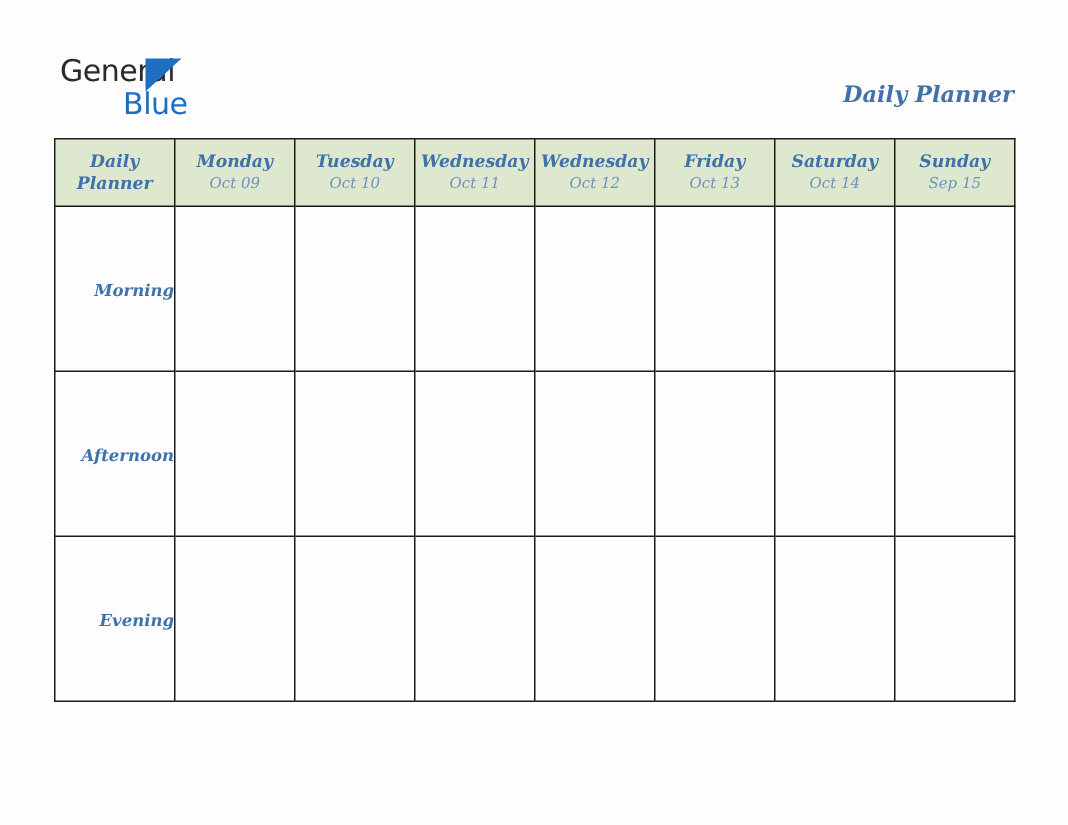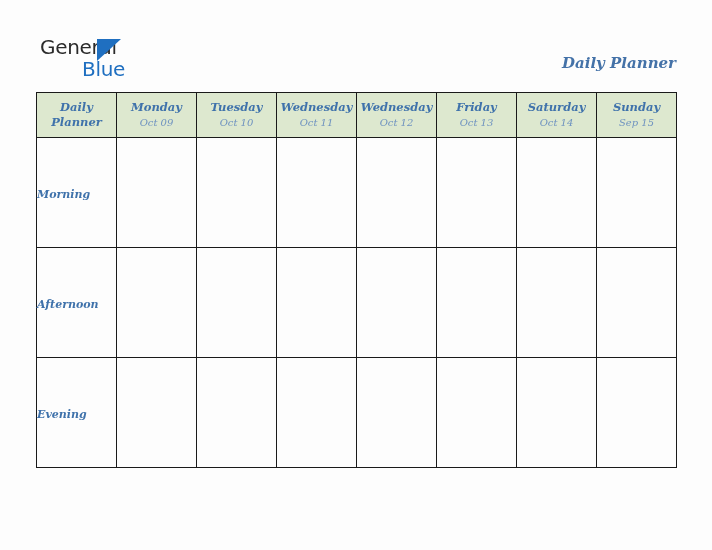--- a/index.html
+++ b/index.html
@@ -137,21 +137,21 @@
     font-size: 10px;
     color: #6f93c0;
     line-height: 14px;
     margin-top: 1px;
   }
 
   
   .planner tbody tr { height: 110px; }
   .row-label {
     background: #e9e9e9;
-    text-align: left;
+    text-align: right;
     vertical-align: middle;
     width: 80px;
   }
   .row-label span {
     font-family: "DejaVu Serif", "Liberation Serif", serif;
     font-style: italic;
     font-weight: bold;
     font-size: 11px;
     color: #3f72ab;
   }

